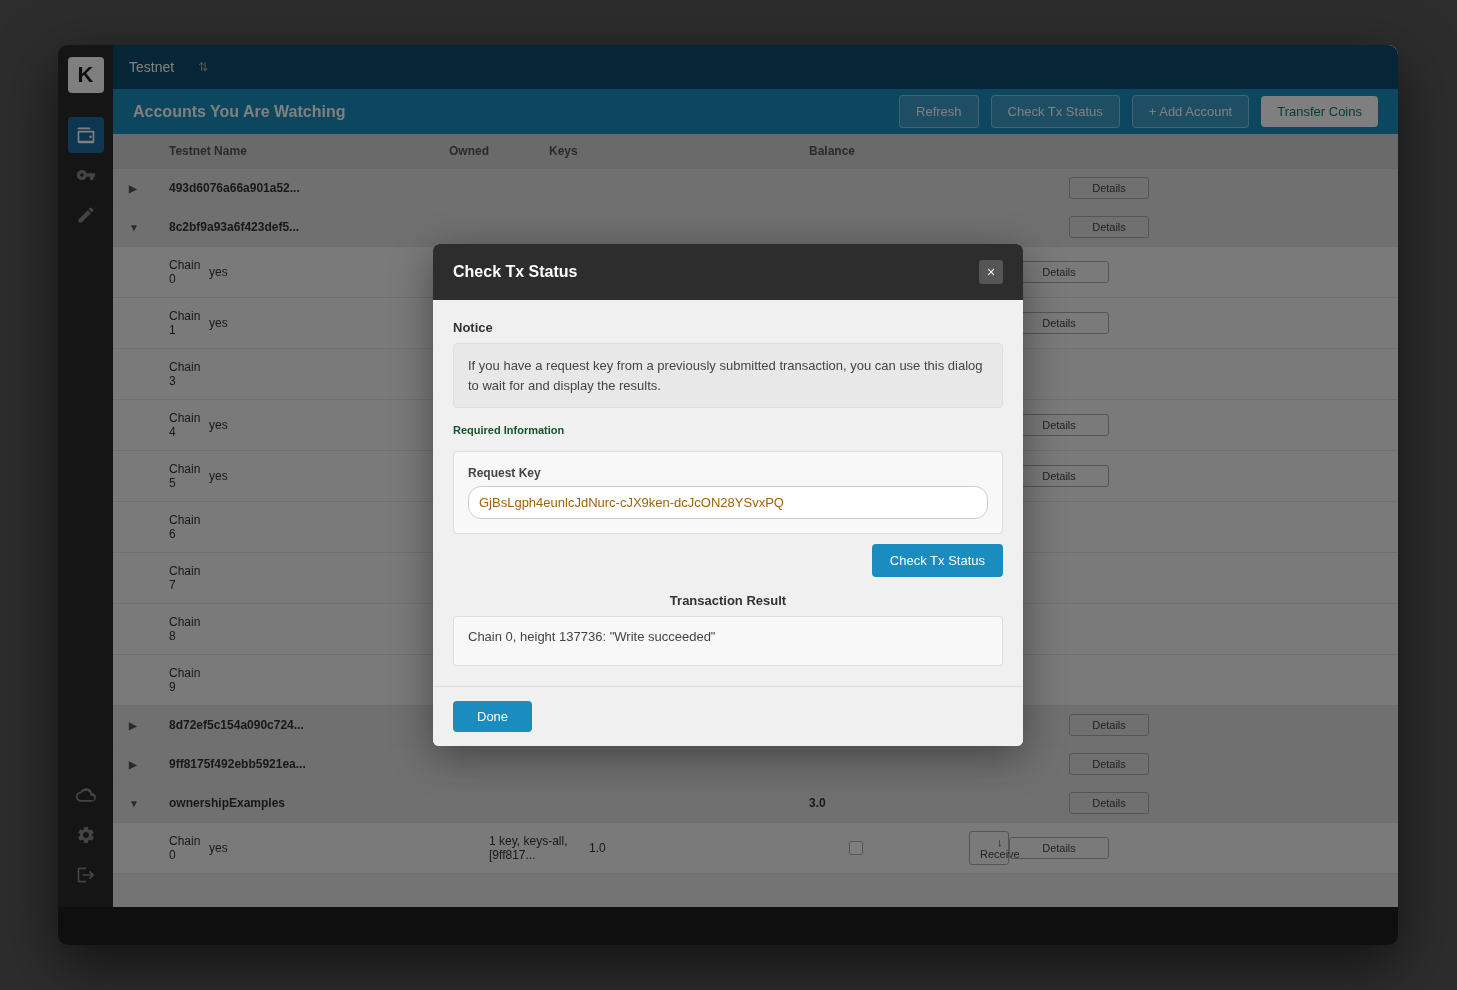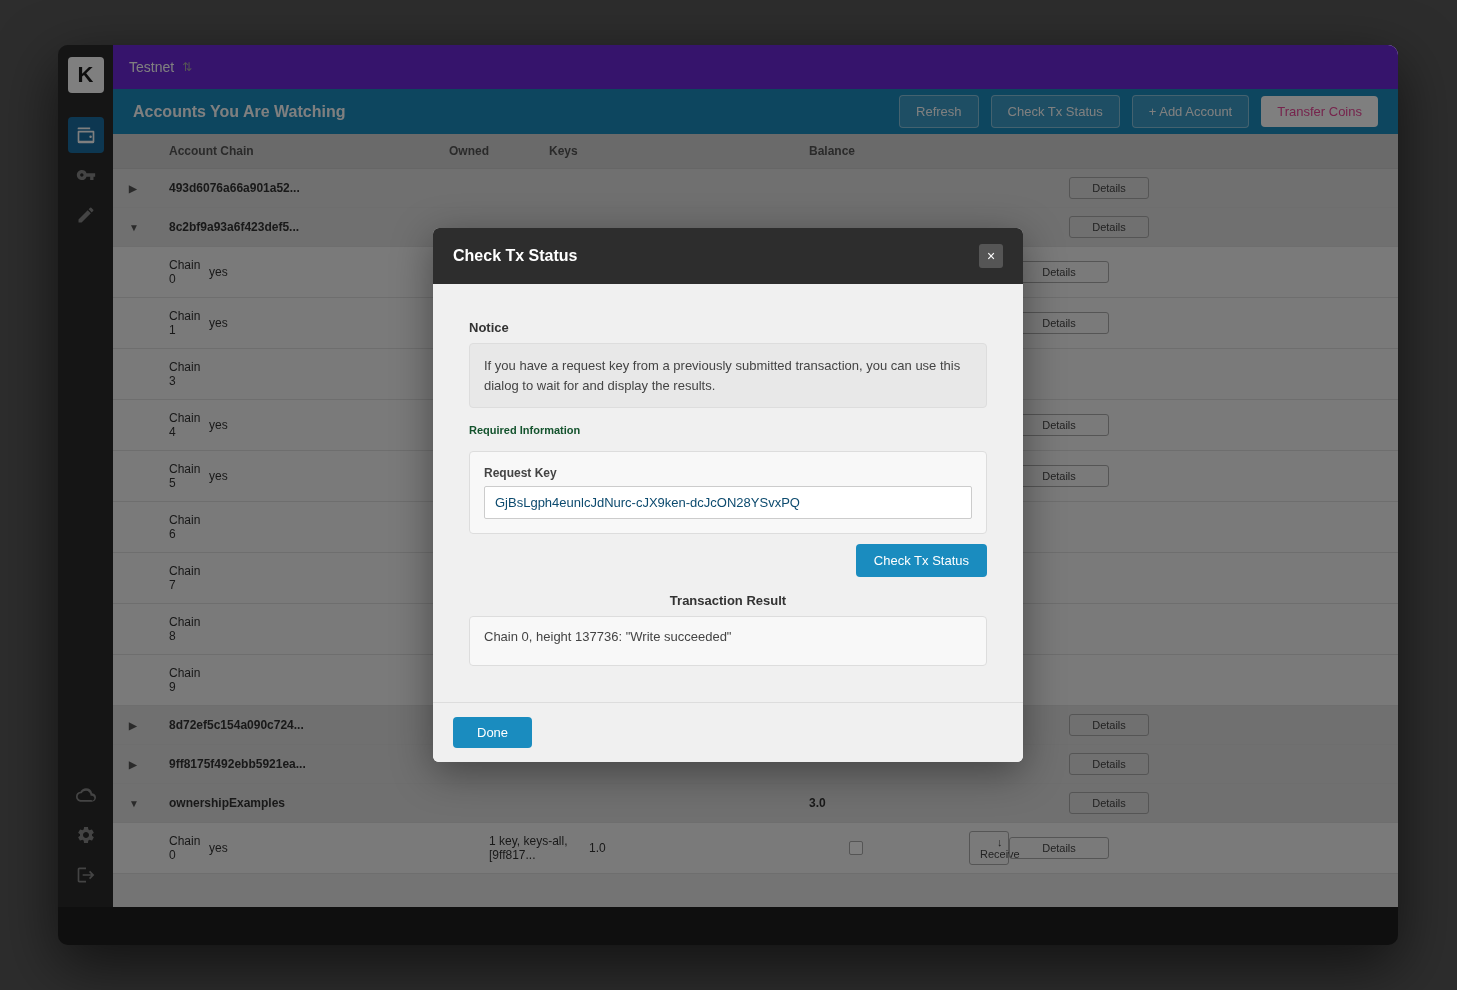--- a/index.html
+++ b/index.html
@@ -150,21 +150,21 @@
 
     .btn-outline {
       background: rgba(255,255,255,0.15);
       color: #fff;
       border: 1px solid rgba(255,255,255,0.4);
       text-align: center;
     }
 
     .btn-white {
       background: #fff;
-      color: #ec4899;
+      color: #0f766e;
     }
 
     
     .table-container {
       flex: 1;
       overflow-y: auto;
       background: #e8e8e8;
     }
 
     .table-header {
@@ -232,25 +232,25 @@
       border: 1px solid #aaa;
       border-radius: 3px;
       font-size: 11px;
       color: #444;
       cursor: pointer;
     }
 
     
     .net-bar {
       height: 44px;
-      background: #6d28d9;
+      background: #0c4a6e;
       display: flex;
       align-items: center;
       padding: 0 16px;
-      gap: 8px;
+      gap: 24px;
     }
 
     .net-label {
       color: #fff;
       font-size: 14px;
     }
 
     .net-arrows {
       color: #aaa;
       font-size: 12px;
@@ -301,21 +301,21 @@
       border-radius: 3px;
       display: flex;
       align-items: center;
       justify-content: center;
       color: #fff;
       font-size: 14px;
       cursor: pointer;
     }
 
     .modal-body {
-      padding: 36px;
+      padding: 20px;
       background: #f0f0f0;
     }
 
     .notice-section {
       margin-bottom: 16px;
     }
 
     .notice-title {
       font-size: 13px;
       font-weight: 600;
@@ -356,23 +356,23 @@
       font-size: 12px;
       font-weight: 600;
       color: #444;
       margin-bottom: 6px;
     }
 
     .field-input {
       width: 100%;
       padding: 8px 10px;
       border: 1px solid #ccc;
-      border-radius: 2px;
-      font-size: 13px;
-      color: #0c4a6e;
+      border-radius: 13px;
+      font-size: 13px;
+      color: #a16207;
       background: #fff;
       outline: none;
     }
 
     .check-btn {
       display: block;
       margin-left: auto;
       padding: 9px 18px;
       background: #1a8cbf;
       color: #fff;
@@ -483,21 +483,21 @@
         <button class="btn btn-outline">Refresh</button>
         <button class="btn btn-outline">Check Tx Status</button>
         <button class="btn btn-outline">+ Add Account</button>
         <button class="btn btn-white">Transfer Coins</button>
       </div>
 
       <div class="table-container">
 
         <div class="table-header">
           <span></span>
-          <span>Account Chain</span>
+          <span>Testnet Name</span>
           <span>Owned</span>
           <span>Keys</span>
           <span>Balance</span>
           <span></span>
           <span></span>
           <span></span>
         </div>
 
         <div class="table-row account-row">
           <span class="arrow-icon">▶</span>

